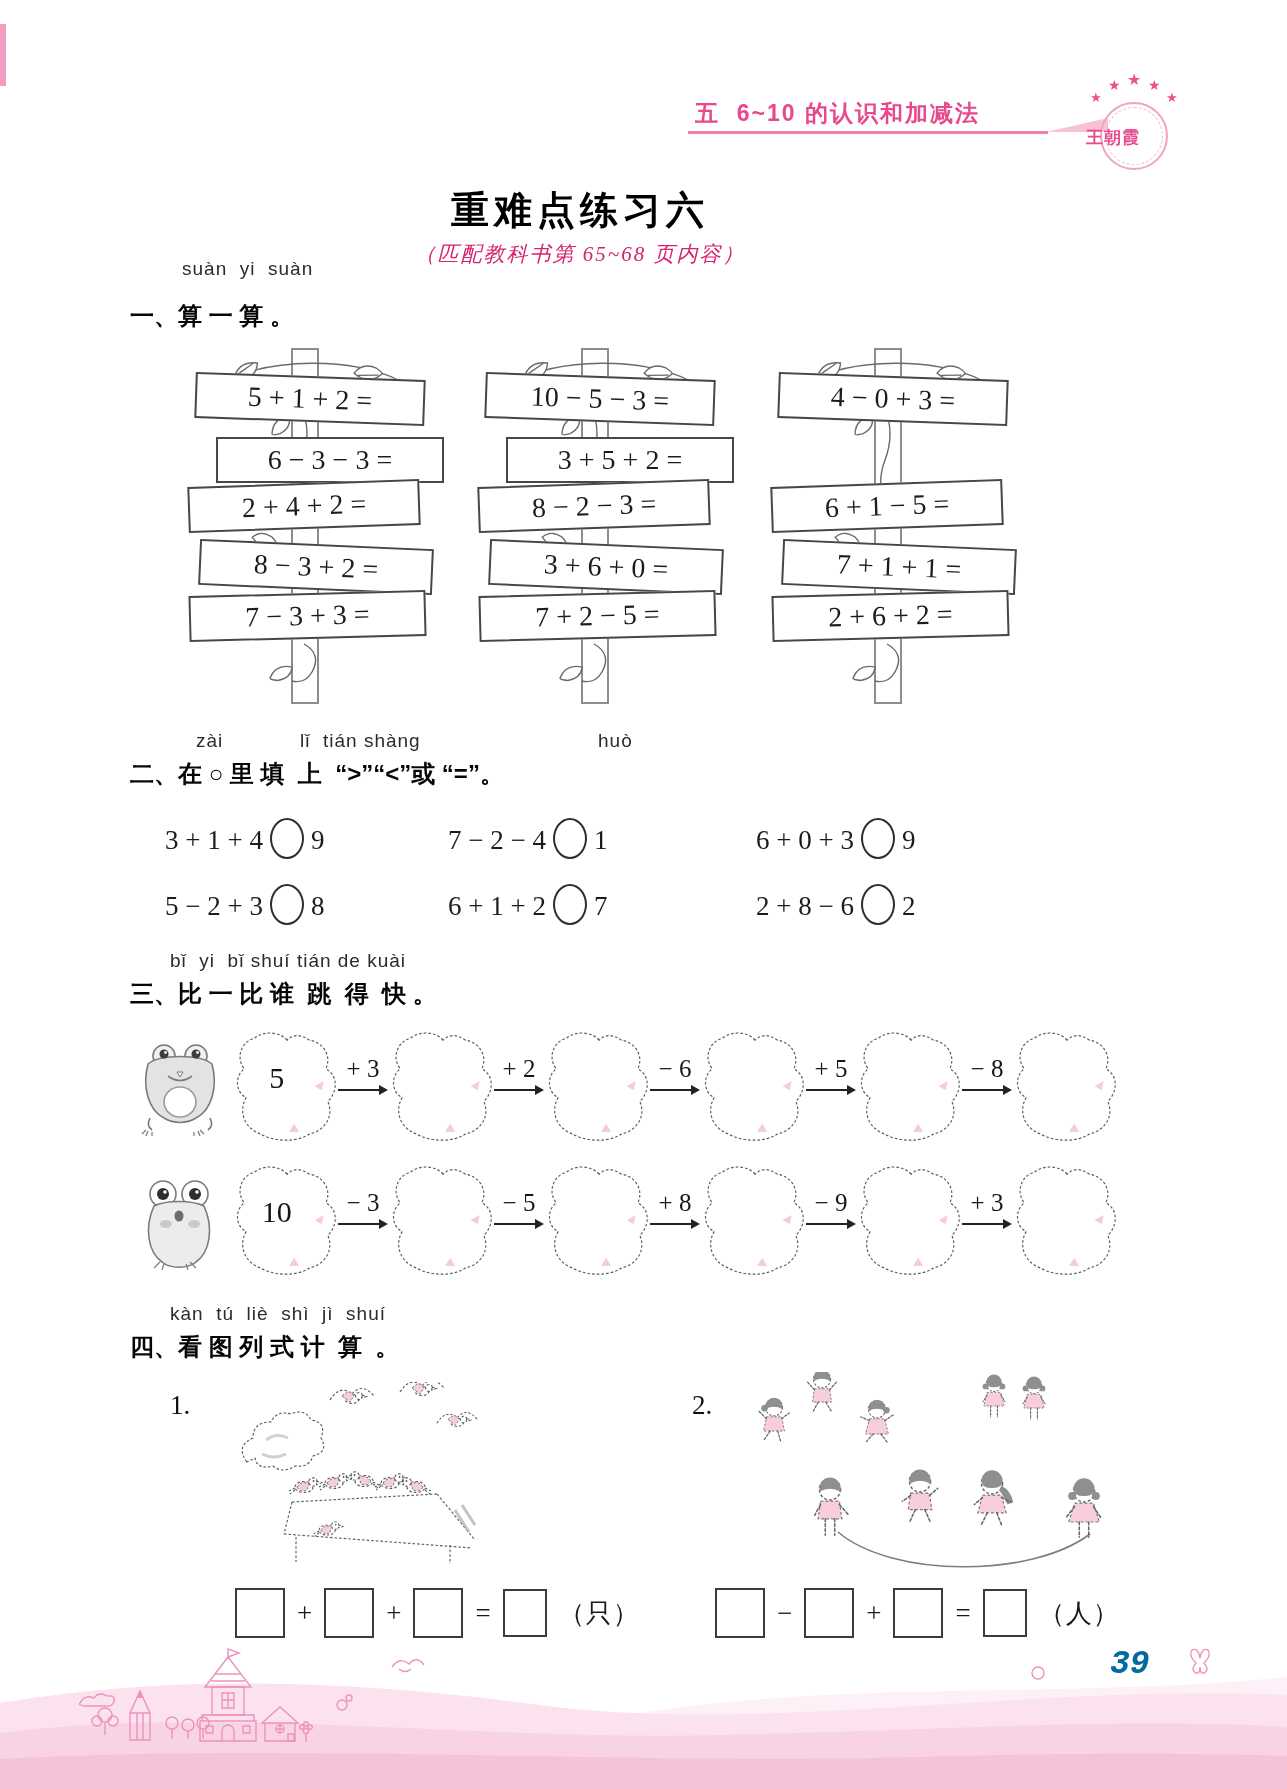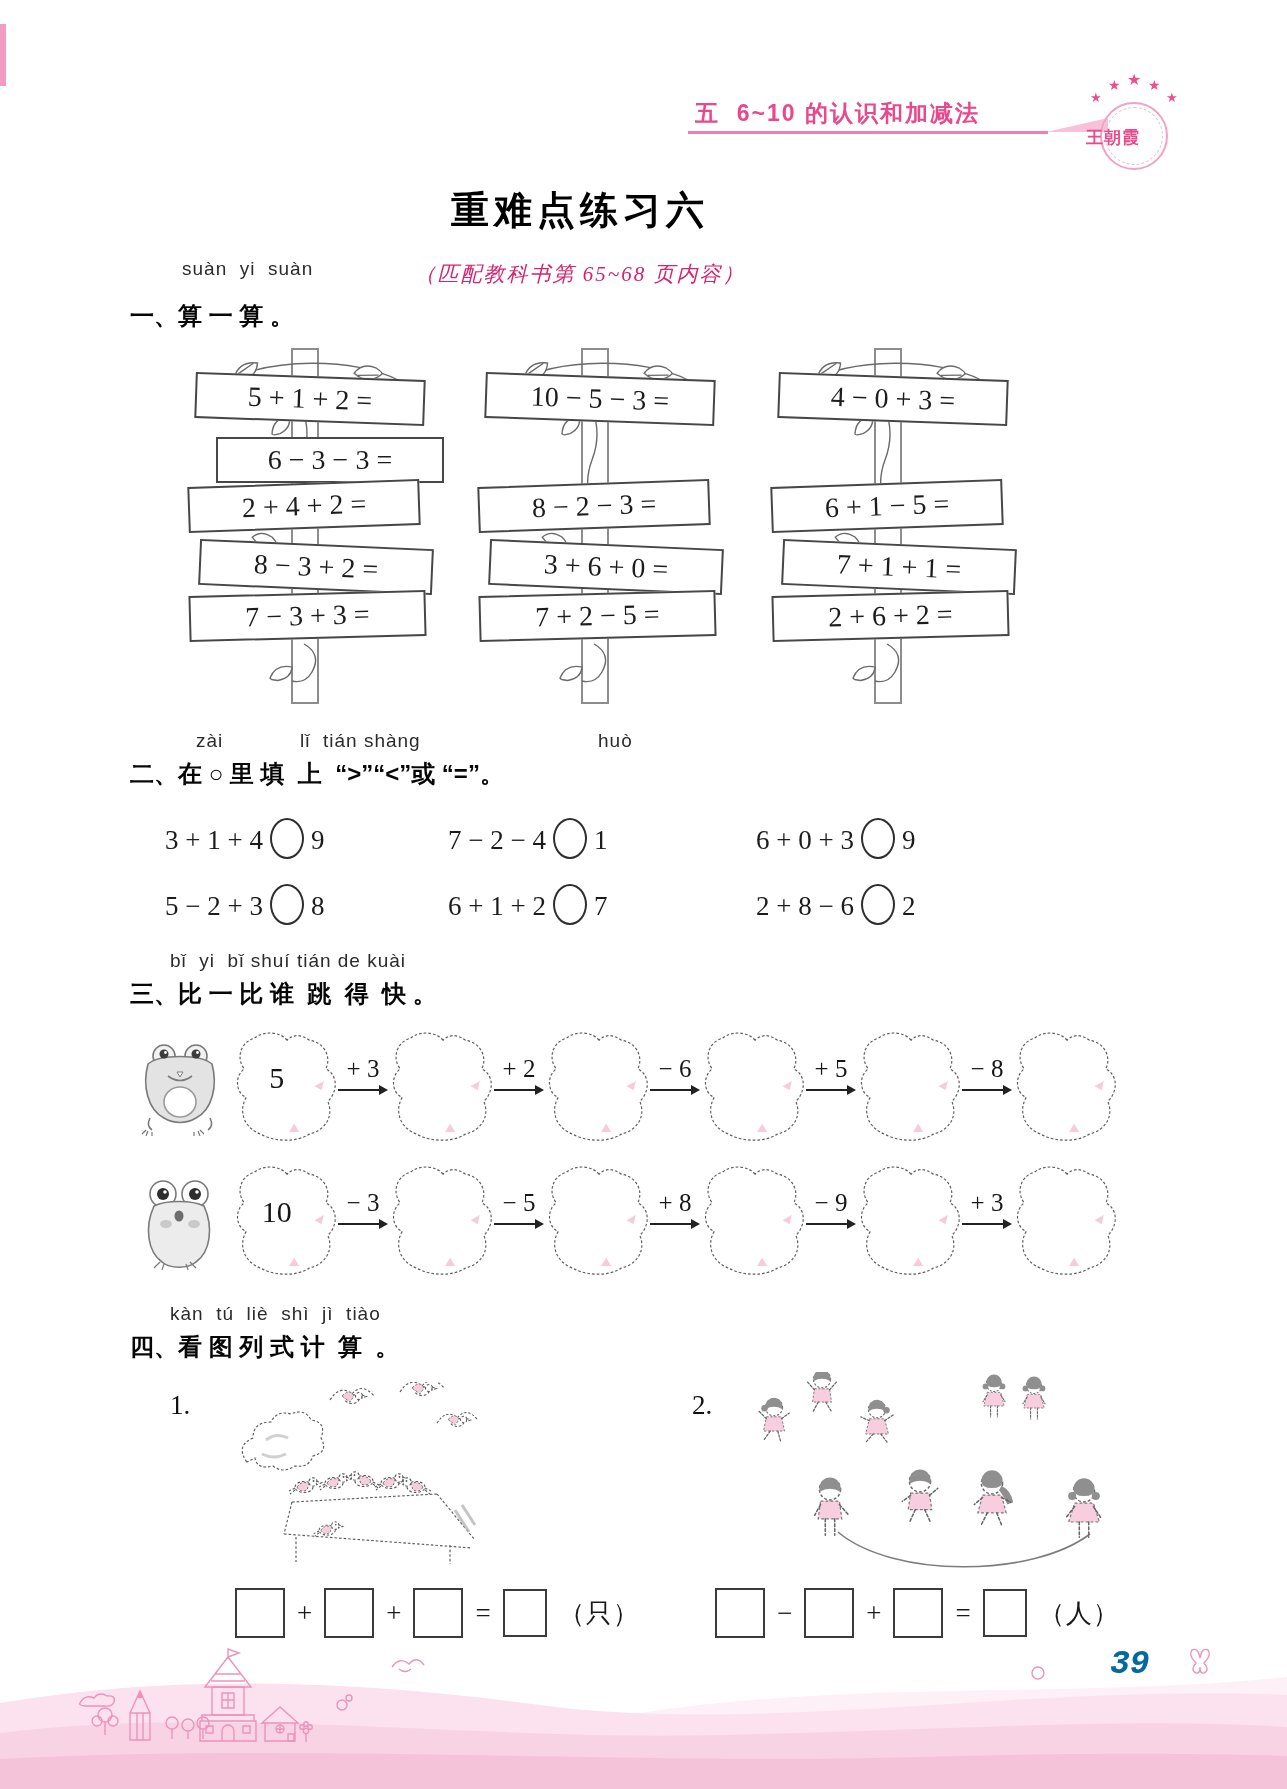--- a/index.html
+++ b/index.html
@@ -17,21 +17,21 @@
   .logo .star { position:absolute; color:#ea4f8e; }
   .logo-circle { position:absolute; left:14px; top:36px; width:64px; height:64px; border:2px solid #f0a3c4;
                  border-radius:50%; }
   .logo-circle:after { content:""; position:absolute; inset:3px; border:1px dashed #eeb7cf; border-radius:50%; }
   .logo-name { position:absolute; left:0; right:0; top:60px; color:#e8488c;
                font-size:17px; font-weight:bold; letter-spacing:1px; }
 
   
   .title-wrap { position:absolute; left:0; top:185px; width:1160px; text-align:center; }
   .main-title { font-size:38px; font-weight:bold; letter-spacing:5px; color:#000000; }
-  .sub-title { margin-top:24px; font-family:"Liberation Serif", serif; font-style:italic;
+  .sub-title { margin-top:4px; font-family:"Liberation Serif", serif; font-style:italic;
                font-size:21px; color:#d6226f; letter-spacing:2px; }
 
   
   .pinyin { position:absolute; font-size:19px; color:#2b2b2b; letter-spacing:1px; white-space:pre; }
   .sec-heading { position:absolute; font-size:24px; font-weight:bold; color:#060606; white-space:pre; }
 
   
   .signpost { position:absolute; top:348px; width:300px; height:360px; }
   .post { position:absolute; left:141px; top:0; width:24px; height:352px; background:#fff;
           border:2px solid #8d8d8d; z-index:1; }
@@ -174,20 +174,21 @@
         </g>
       <g transform="translate(126,196) rotate(210)">
           <path class="leaffill" d="M0,0 q9,-13 24,-6 q-4,11 -17,10 q-7,-2 -7,-4 z"></path>
         </g>
       <path d="M154,296 q18,10 8,28 q-7,12 -20,9"></path>
       <g transform="translate(120,330) rotate(-12)">
           <path class="leaffill" d="M0,0 q9,-13 24,-6 q-4,11 -17,10 q-7,-2 -7,-4 z"></path>
         </g>
     </svg>
     <div class="board b1">10 − 5 − 3 =</div>
+    <div class="board b2">3 + 5 + 2 =</div>
     <div class="board b3">8 − 2 − 3 =</div>
     <div class="board b4">3 + 6 + 0 =</div>
     <div class="board b5">7 + 2 − 5 =</div>
   </div>
 
   <div class="signpost" style="left:733px">
     <div class="post"></div>
     <svg class="vines" viewBox="0 0 300 360">
       <path d="M70,36 C120,8 205,10 248,32"></path>
       <g transform="translate(84,30) rotate(-18)">
@@ -380,21 +381,21 @@
         <div class="hop-arrow"></div>
       </div>
     <div class="pad">
         <svg viewBox="0 0 100 112">
           <path class="sketchfill" d="M52,12 C46,4 30,2 20,10 C6,14 2,30 10,40 C0,48 2,64 12,68 C4,82 10,98 26,104 C40,112 62,112 74,104 C90,100 98,86 92,72 C102,62 102,46 90,40 C96,28 88,14 74,12 C66,6 58,6 52,12 Z"></path>
           <path d="M88,52 l-9,5 7,4 z M54,102 l5,-8 5,8 z" fill="#f3c3d6" stroke="none" opacity="0.85"></path>
         </svg>
       </div>
   </div>
 
-  <div class="pinyin" style="left:170px;top:1303px">kàn  tú  liè  shì  jì  tiào</div>
+  <div class="pinyin" style="left:170px;top:1303px">kàn  tú  liè  shì  jì  shuí</div>
   <div class="sec-heading" style="left:130px;top:1331px">四、看 图 列 式 计  算  。</div>
 
   <div class="prob-label" style="left:170px;top:1390px">1.</div>
   <svg class="scene" style="left:232px;top:1382px" width="300" height="182" viewBox="0 0 300 182">
     <defs>
       <g id="bsit">
         <path class="sketch" d="M-1,10 l-6,3 M-1,12 l-5,4"></path>
         <ellipse class="sketchfill" cx="8" cy="9" rx="9" ry="5.5"></ellipse>
         <circle class="sketchfill" cx="17" cy="4" r="4.2"></circle>
         <path class="sketchfill" d="M20.5,3.2 l5,1.6 -5,1.9 z"></path>

